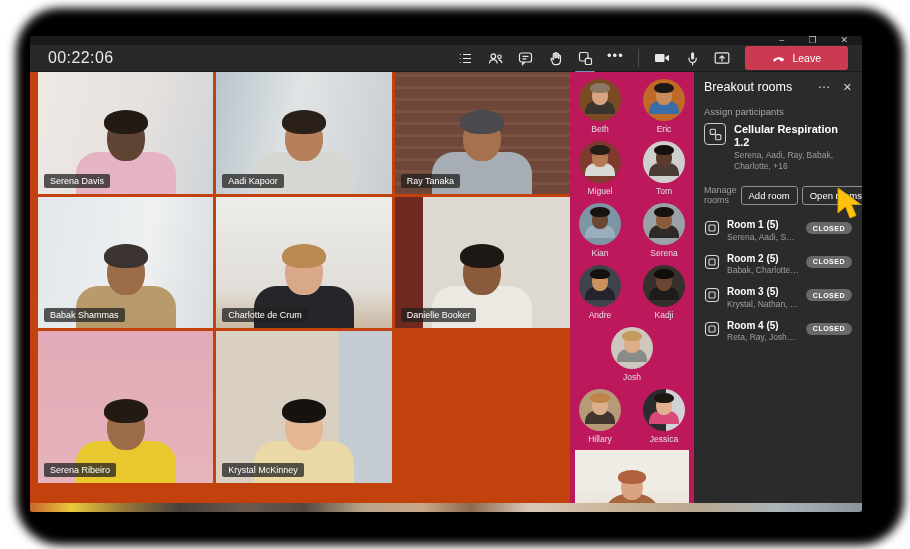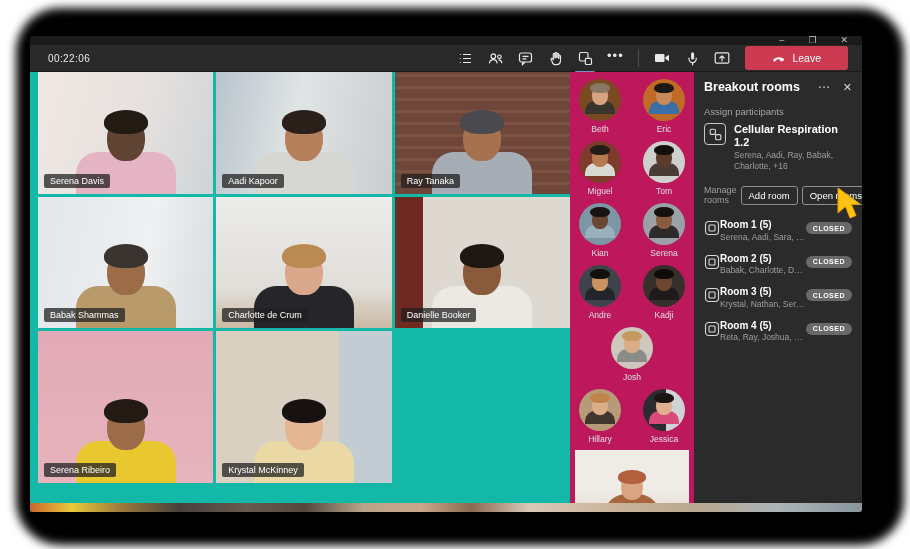--- a/index.html
+++ b/index.html
@@ -4,31 +4,31 @@
 <style>
   html,body{margin:0;padding:0;width:910px;height:549px;background:#fff;overflow:hidden;
     font-family:"Liberation Sans","DejaVu Sans",sans-serif;-webkit-font-smoothing:antialiased;}
   .shadow{position:absolute;left:16px;top:8px;width:888px;height:537px;background:#000;border-radius:44px;filter:blur(5px);}
   .window{position:absolute;left:30px;top:36px;width:832px;height:476px;background:#1f1f1f;border-radius:3px;overflow:hidden;display:flex;flex-direction:column;}
   
   .titlebar{height:14px;background:#1a1a1a;display:flex;align-items:center;justify-content:flex-end;gap:24px;padding-right:14px;color:#c8c8c8;font-size:9px;line-height:1;}
   .winctl{cursor:default;}
   
   .controlbar{height:38px;background:#292929;display:flex;align-items:center;border-bottom:1px solid #1a1a1a;}
-  .timer{margin-left:18px;font-size:10px;color:#e8e8e8;letter-spacing:.4px;}
+  .timer{margin-left:18px;font-size:16px;color:#e8e8e8;letter-spacing:.4px;}
   .cb-spacer{flex:1;}
   .icon-btn{width:26px;height:26px;display:flex;align-items:center;justify-content:center;position:relative;margin:0 2px;color:#e8e8e8;}
   .icon-btn svg{display:block;}
   .icon-btn.active::after{content:"";position:absolute;left:3px;right:3px;bottom:-2px;height:2px;background:#7e8cc0;border-radius:1px;}
   .more-dots{font-size:13px;color:#e8e8e8;letter-spacing:1px;padding-bottom:5px;}
   .cb-divider{width:1px;height:18px;background:#4d4d4d;margin:0 8px;}
   .leave-btn{margin:0 14px 0 8px;background:#cc3a52;color:#fff;font-size:10.5px;border:none;border-radius:3px;padding:5px 27px;display:flex;align-items:center;gap:6px;}
   
   .main{flex:1;display:flex;position:relative;background:#1c1c1c;}
-  .stage{width:532px;padding-left:8px;background:#14b8a6;}
+  .stage{width:532px;padding-left:8px;background:#c2410c;}
   .grid{display:grid;grid-template-columns:repeat(3,1fr);grid-template-rows:122px 131px 152px;gap:3px;height:411px;}
   .tile{position:relative;background:var(--bg);overflow:hidden;}
   .person{position:absolute;left:50%;bottom:0;transform:translateX(-50%);display:flex;flex-direction:column;align-items:center;}
   .head{width:38px;height:46px;border-radius:50% 50% 45% 45%;background:var(--skin);position:relative;}
   .head::before{content:"";position:absolute;left:-3px;right:-3px;top:-5px;height:24px;border-radius:50% 50% 42% 42%;background:var(--hair);}
   .torso{width:100px;height:42px;margin-top:-9px;border-radius:22px 22px 0 0;background:var(--shirt);}
   .nameplate{position:absolute;left:6px;bottom:6px;background:rgba(32,32,32,.75);color:#fff;font-size:9px;padding:2px 6px;border-radius:2px;white-space:nowrap;z-index:3;}
   .t1{--bg:linear-gradient(105deg,#efe9e4 0%,#e6e1de 55%,#cfd4d8 100%);--skin:#5f4434;--hair:#241a14;--shirt:#e4b3c4;}
   .t2{--bg:linear-gradient(100deg,#b9c4cc 0%,#e0e4e5 45%,#c9cdd0 100%);--skin:#b5805a;--hair:#2a2019;--shirt:#d6d7d2;}
   .t3{--bg:repeating-linear-gradient(0deg,#6e473a 0 9px,#7c5242 9px 12px);--skin:#a5714e;--hair:#4a4a4e;--shirt:#a7adb4;}
@@ -59,33 +59,33 @@
   .a10{--bg:#cdc7bd;--skin:#dcae86;--hair:#c49a5e;--shirt:#8a8c88;}
   .a11{--bg:#b79a78;--skin:#dcae8a;--hair:#c08448;--shirt:#40362e;}
   .a12{--bg:linear-gradient(90deg,#2c2c30 0 55%,#cfd3d6 55%);--skin:#e0b090;--hair:#1c1612;--shirt:#d94a7a;}
   .selfview{width:114px;height:66px;margin-top:6px;position:relative;overflow:hidden;background:linear-gradient(180deg,#efece6 0 60%,#e4ddd2 100%);--skin:#d9a482;--hair:#b0603c;--shirt:#a8663c;}
   .selfview .head{width:22px;height:26px;}
   .selfview .head::before{height:14px;top:-4px;}
   .selfview .torso{width:56px;height:22px;margin-top:-6px;}
   
   .panel{flex:1;background:#2b2b2b;padding:8px 10px 0 10px;color:#fff;min-width:0;}
   .p-head{display:flex;align-items:center;}
-  .p-title{flex:1;font-size:12.5px;font-weight:bold;}
+  .p-title{flex:1;font-size:12.5px;font-weight:normal;}
   .p-dots{font-size:12px;color:#d8d8d8;margin-right:12px;letter-spacing:1px;}
   .p-close{font-size:11px;color:#d8d8d8;}
   .p-sub{font-size:9.5px;color:#a6a6a6;margin:12px 0 6px;}
   .assign{display:flex;gap:8px;align-items:flex-start;}
   .assign-icon{width:20px;height:20px;border:1px solid #c8c8c8;border-radius:4px;display:flex;align-items:center;justify-content:center;flex:none;}
   .assign-title{font-size:11px;font-weight:bold;line-height:1.2;}
   .assign-names{font-size:8.5px;color:#9f9f9f;line-height:1.3;margin-top:1px;}
   .manage{display:flex;align-items:center;margin-top:13px;gap:4px;}
   .manage-label{font-size:9px;color:#9f9f9f;flex:1;}
   .pbtn{font-size:9.5px;color:#fff;background:transparent;border:1px solid #8f8f8f;border-radius:3px;padding:3px 7px;white-space:nowrap;}
   .rooms{margin-top:14px;}
-  .room{display:flex;align-items:flex-start;margin-bottom:11px;}
+  .room{display:flex;align-items:flex-start;gap:7px;margin-bottom:11px;}
   .room-icon{flex:none;margin-top:1px;}
   .room-info{flex:1;min-width:0;}
   .room-title{font-size:10px;font-weight:bold;line-height:1.25;}
   .room-members{font-size:8.5px;color:#9f9f9f;white-space:nowrap;overflow:hidden;text-overflow:ellipsis;}
   .badge{flex:none;background:#696969;color:#fff;font-size:7px;font-weight:bold;letter-spacing:.5px;border-radius:8px;padding:2.5px 7px;margin-top:3px;}
   
   .sliver{position:absolute;left:0;right:0;bottom:0;height:13px;
     background:linear-gradient(90deg,#c9662c 0%,#e8c93a 5%,#9a7a3a 11%,#46403c 18%,#6a5a4e 26%,#54483e 33%,#b8a48a 40%,#caa88a 47%,#8a6a4e 53%,#d9c9b8 60%,#cab49a 70%,#b9a890 80%,#aab4b8 90%,#8a949c 100%);}
   .cursor{position:absolute;left:836px;top:187px;z-index:60;}
   svg{display:block;}

